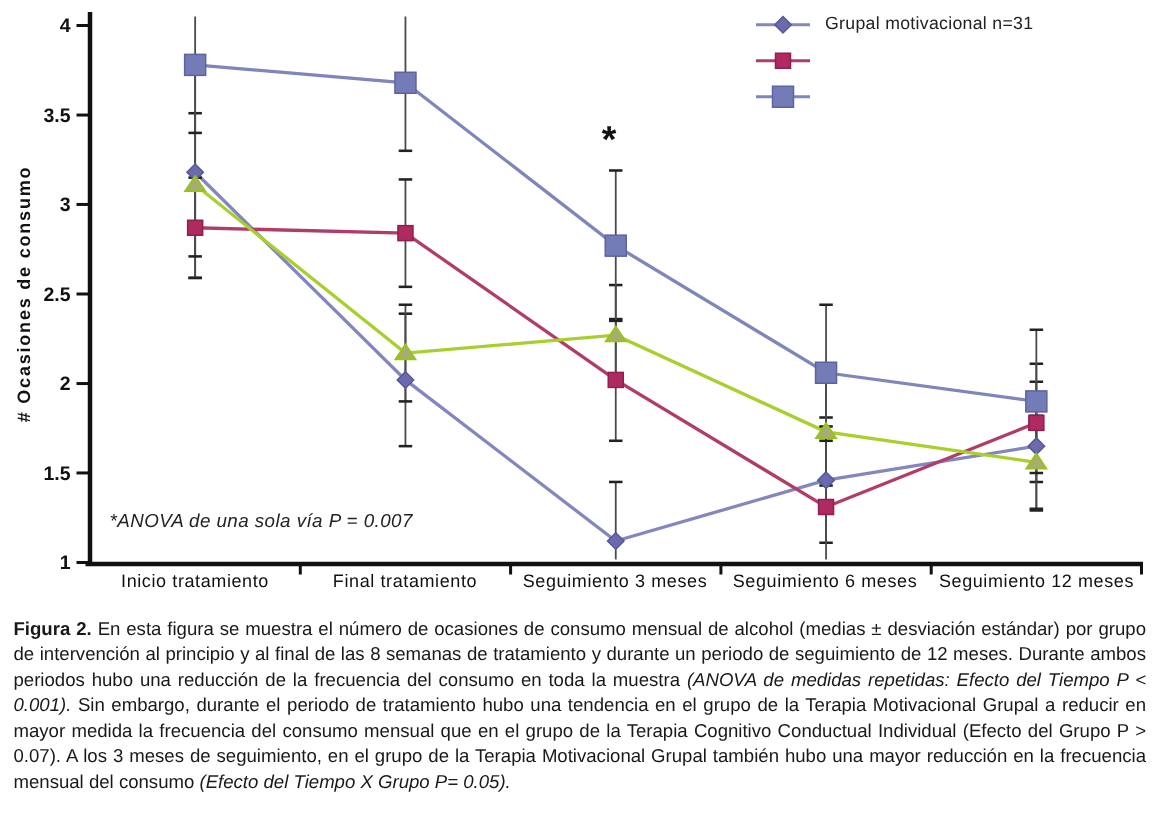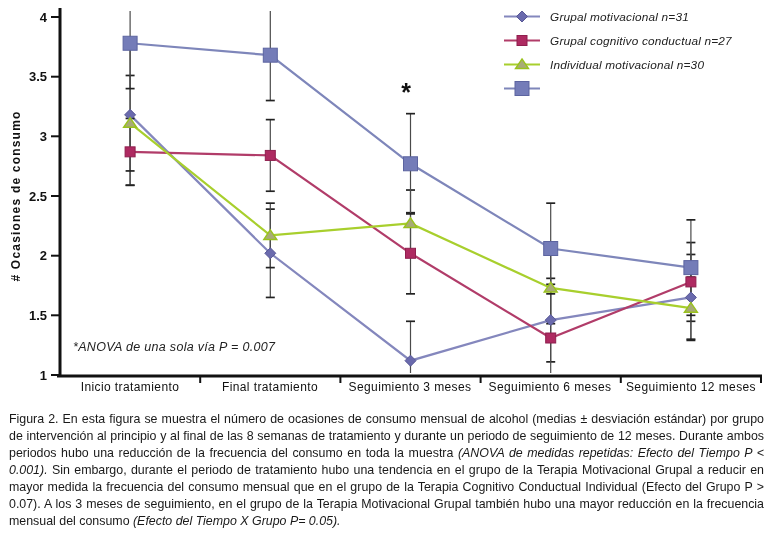--- a/index.html
+++ b/index.html
@@ -8,28 +8,28 @@
     font-family:"Liberation Sans",sans-serif;color:#1a1a1a;
   }
   svg text{font-family:"Liberation Sans",sans-serif;}
   .chart-svg{position:absolute;left:0;top:0;}
   .ytick{font-size:13px;font-weight:bold;fill:#111;}
   .xcat{font-size:12px;font-weight:normal;fill:#111;letter-spacing:.4px;}
   .ylab{font-size:12px;font-weight:bold;fill:#111;letter-spacing:1.2px;}
   .sig{font-size:25px;font-weight:bold;fill:#111;}
   .note{font-size:12.5px;font-style:italic;fill:#222;letter-spacing:.3px;}
   .legend{position:absolute;left:503px;top:8px;}
-  .legend-row{display:flex;align-items:center;gap:9px;margin-bottom:7px;height:17px;font-style:italic;}
+  .legend-row{display:flex;align-items:flex-start;gap:9px;margin-bottom:7px;height:17px;}
   .legend-label{font-size:11.8px;color:#222;letter-spacing:.2px;white-space:nowrap;}
   .swatch{width:38px;height:17px;flex:0 0 38px;}
   .caption{
     position:absolute;left:9px;top:399px;width:755px;
     font-size:12.4px;line-height:16.9px;text-align:justify;color:#191919;
   }
-  .seg-bold{font-weight:normal;}
+  .seg-bold{font-weight:bold;}
   .seg-italic{font-style:italic;}
 </style>
 </head>
 <body>
 
 <div class="stage">
 
   <svg class="chart-svg" width="773" height="397" viewBox="0 0 773 397">
 
     <line x1="60" y1="8" x2="60" y2="377" stroke="#111" stroke-width="3"></line>
@@ -162,28 +162,20 @@
           <line x1="1" y1="8.5" x2="37" y2="8.5" stroke="#8487bd" stroke-width="2"></line>
           <path d="M19 3 L24.5 8.5 L19 14 L13.5 8.5 Z" fill="#6a6aad" stroke="#585896" stroke-width="1"></path>
         </svg>
       <span class="legend-label">Grupal motivacional n=31</span>
     </div>
     <div class="legend-row">
       <svg class="swatch">
           <line x1="1" y1="8.5" x2="37" y2="8.5" stroke="#b13c69" stroke-width="2"></line>
           <rect x="14" y="3.5" width="10" height="10" fill="#ae2a61" stroke="#8f1f4e" stroke-width="1"></rect>
         </svg>
-      <span class="legend-label">Grupal cognitivo conductual n=27</span>
-    </div>
-    <div class="legend-row">
-      <svg class="swatch">
-          <line x1="1" y1="8.5" x2="37" y2="8.5" stroke="#a8cf2d" stroke-width="2"></line>
-          <path d="M19 2.92 L25.5 12.55 L12.5 12.55 Z" fill="#a8ab76" stroke="#99c21c" stroke-width="1.4"></path>
-        </svg>
-      <span class="legend-label">Individual motivacional n=30</span>
     </div>
     <div class="legend-row">
       <svg class="swatch">
           <line x1="1" y1="8.5" x2="37" y2="8.5" stroke="#7e86ba" stroke-width="2"></line>
           <rect x="12" y="1.5" width="14" height="14" fill="#747cb8" stroke="#5c64a0" stroke-width="1"></rect>
         </svg>
     </div>
   </div>
 
   <p class="caption"><span class="seg-bold">Figura 2.</span><span> En esta figura se muestra el número de ocasiones de consumo mensual de alcohol (medias ± desviación estándar) por grupo de intervención al principio y al final de las 8 semanas de tratamiento y durante un periodo de seguimiento de 12 meses. Durante ambos periodos hubo una reducción de la frecuencia del consumo en toda la muestra </span><span class="seg-italic">(ANOVA de medidas repetidas: Efecto del Tiempo P &lt; 0.001).</span><span>  Sin embargo, durante el periodo de tratamiento hubo una tendencia en el grupo de la Terapia Motivacional Grupal a reducir en mayor medida la frecuencia del consumo mensual que en el grupo de la Terapia Cognitivo Conductual Individual (Efecto del Grupo P &gt; 0.07).  A los 3 meses de seguimiento, en el grupo de la Terapia Motivacional Grupal también hubo una mayor reducción en la frecuencia  mensual del consumo  </span><span class="seg-italic">(Efecto del Tiempo X Grupo P= 0.05).</span></p>

